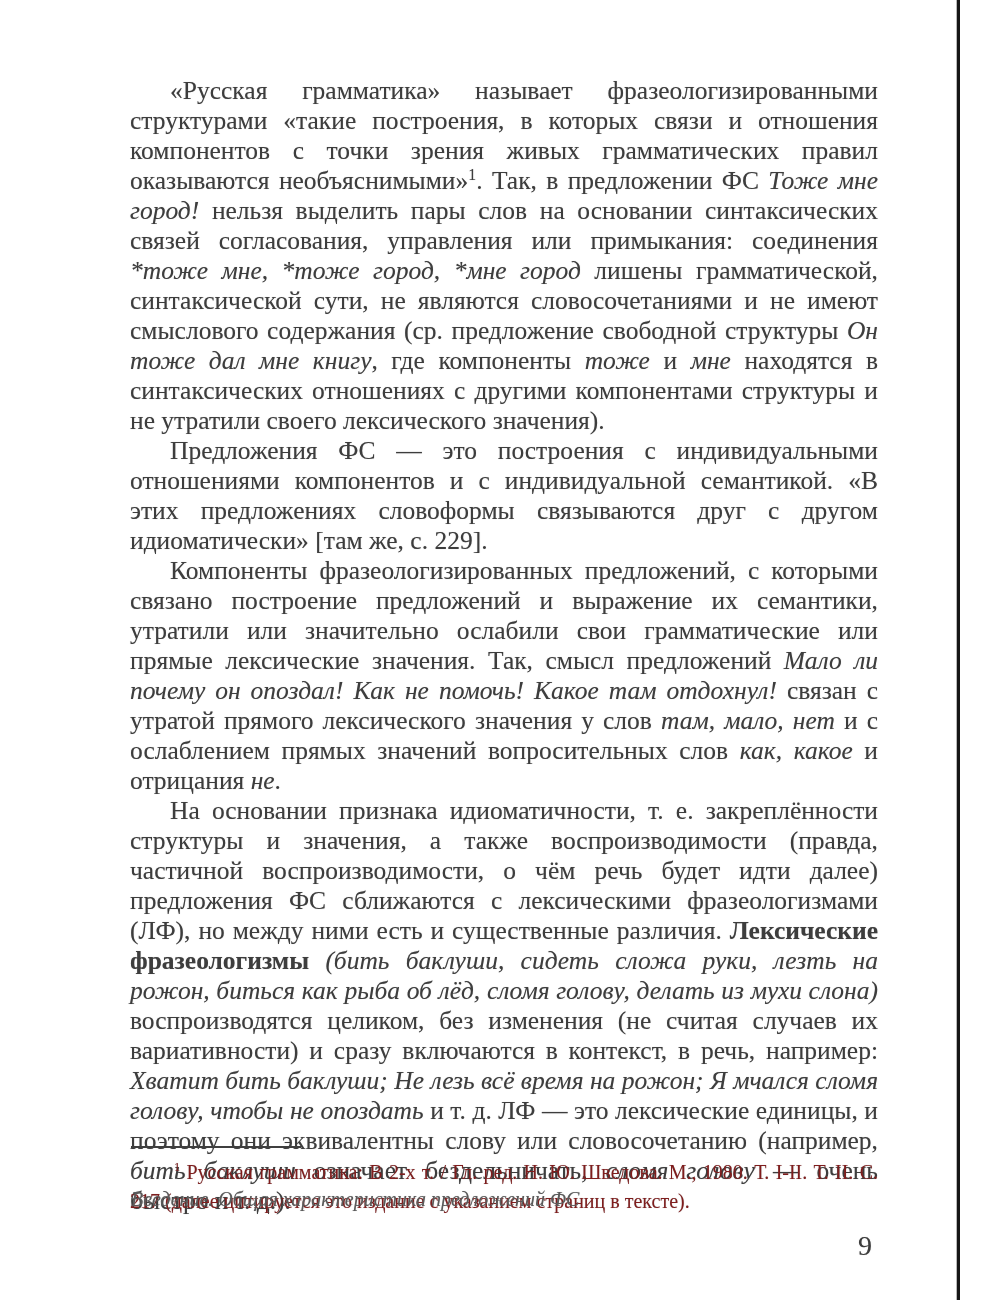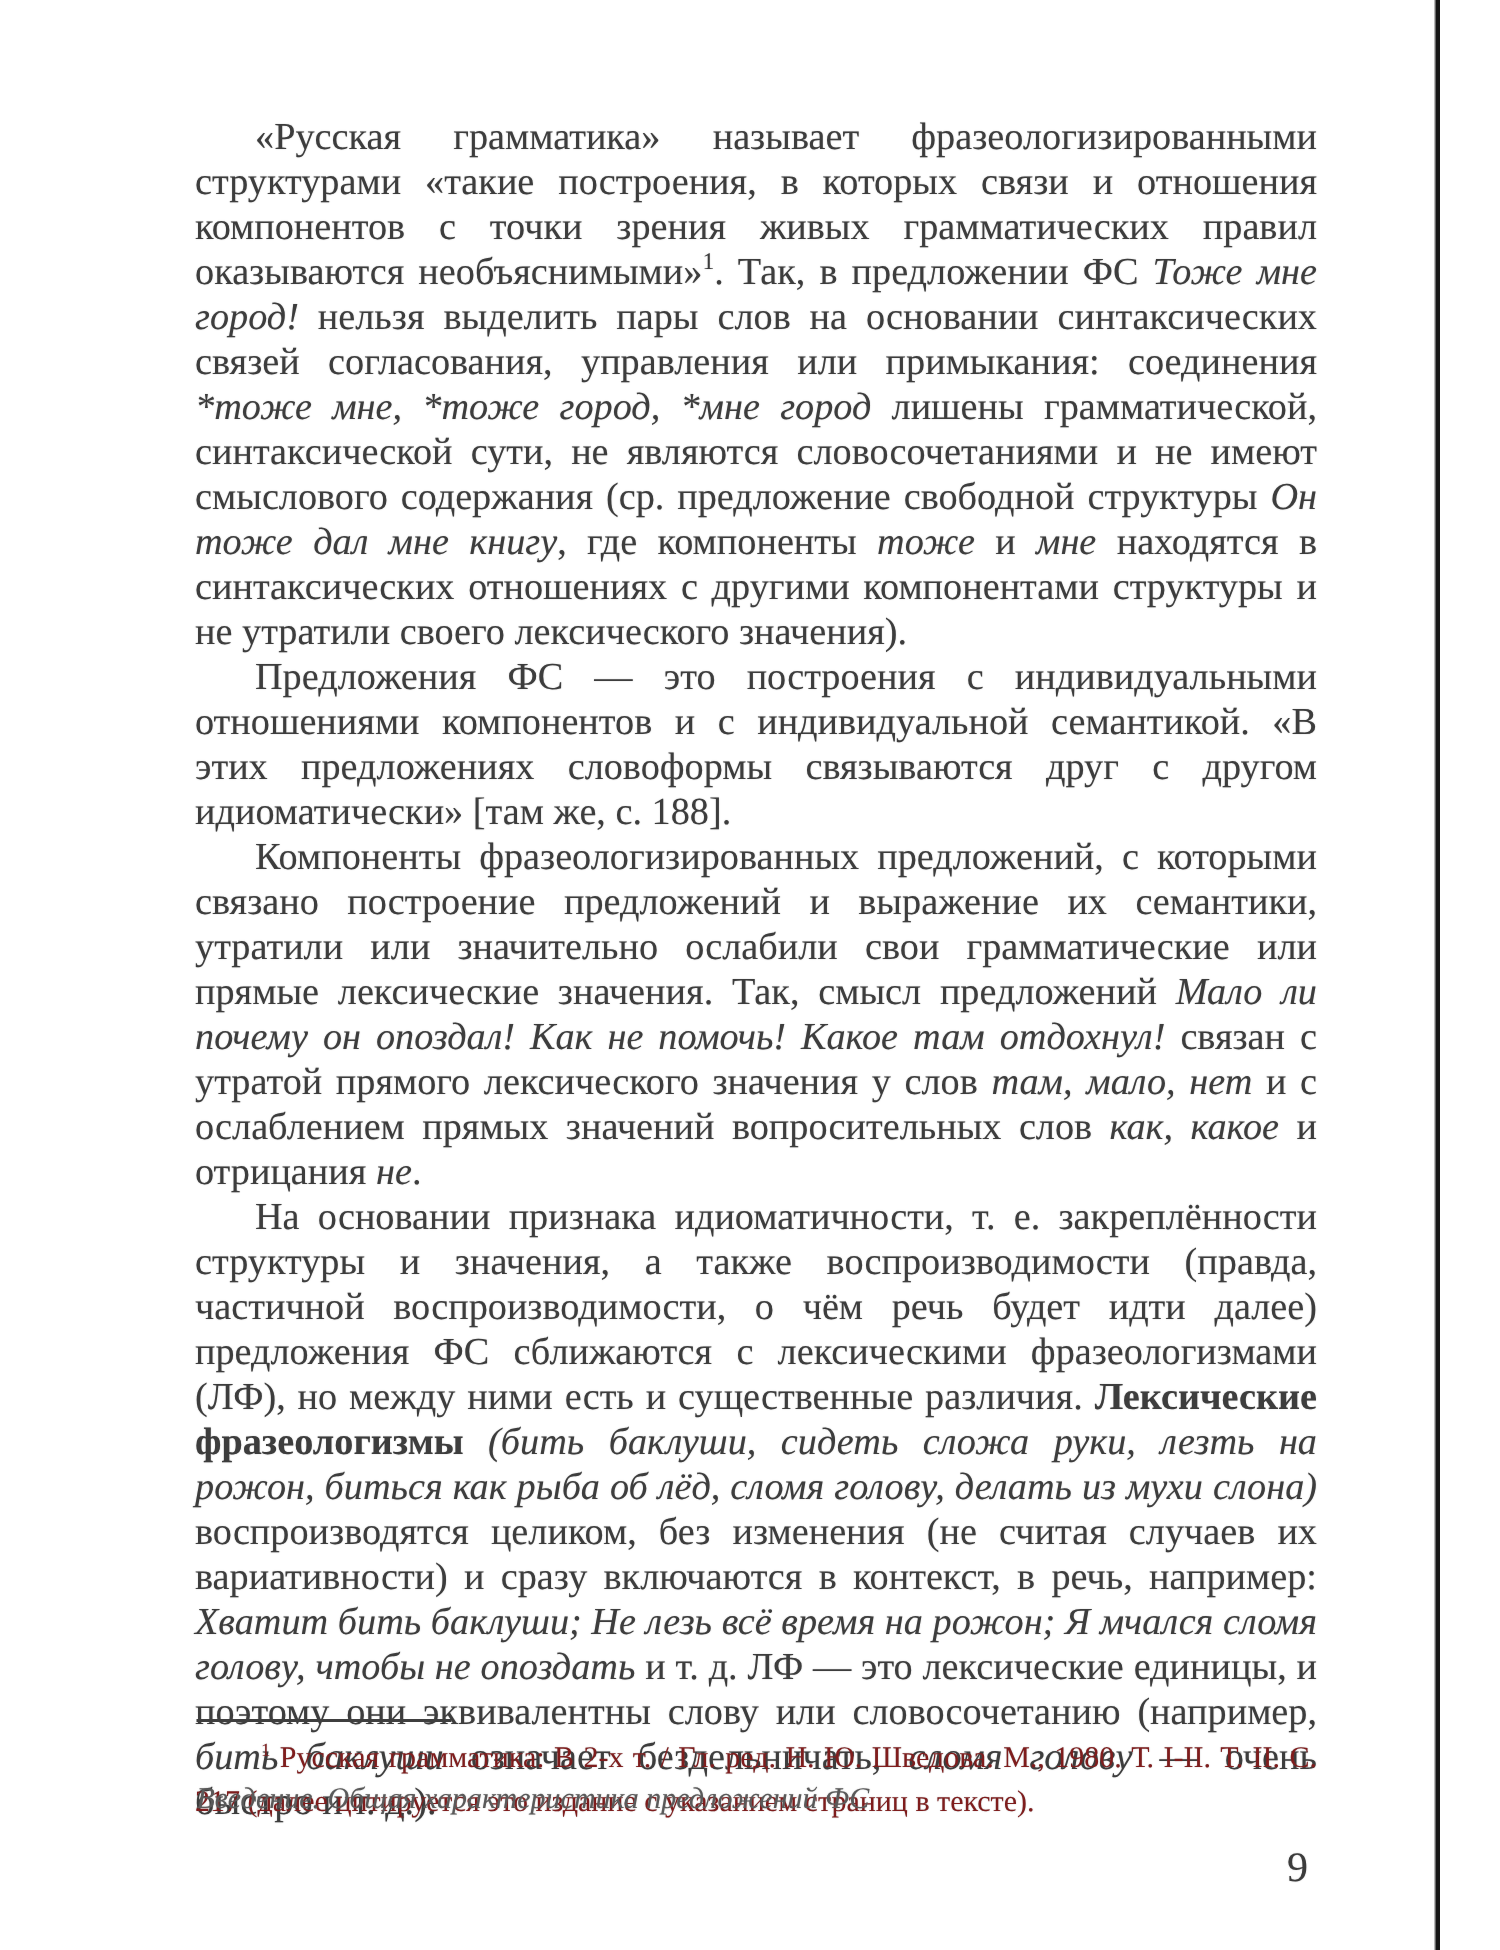--- a/index.html
+++ b/index.html
@@ -87,21 +87,21 @@
     text-shadow: 0 0 0.8px rgba(80,80,80,0.45);
   }
 </style>
 </head>
 <body>
 
 <div class="page" style="background: rgb(255, 255, 255);">
 
   <div class="text-block" style="color: rgb(61, 61, 61);">
       <p class="para"><span>«Русская грамматика» называет фразеологизированными структурами «такие построения, в которых связи и отношения компонентов с точки зрения живых грамматических правил оказываются необъяснимыми»</span><span class="sup">1</span><span>. Так, в предложении ФС </span><span class="i">Тоже мне город!</span><span> нельзя выделить пары слов на основании синтаксических связей согласования, управления или примыкания: соединения </span><span class="i">*тоже мне, *тоже город, *мне город</span><span> лишены грамматической, синтаксической сути, не являются словосочетаниями и не имеют смыслового содержания (ср. предложение свободной структуры </span><span class="i">Он тоже дал мне книгу</span><span>, где компоненты </span><span class="i">тоже</span><span> и </span><span class="i">мне</span><span> находятся в синтаксических отношениях с другими компонентами структуры и не утратили своего лексического значения).</span></p>
-      <p class="para"><span>Предложения ФС — это построения с индивидуальными отношениями компонентов и с индивидуальной семантикой. «В этих предложениях словоформы связываются друг с другом идиоматически» [там же, с. 188].</span></p>
+      <p class="para"><span>Предложения ФС — это построения с индивидуальными отношениями компонентов и с индивидуальной семантикой. «В этих предложениях словоформы связываются друг с другом идиоматически» [там же, с. 229].</span></p>
       <p class="para"><span>Компоненты фразеологизированных предложений, с которыми связано построение предложений и выражение их семантики, утратили или значительно ослабили свои грамматические или прямые лексические значения. Так, смысл предложений </span><span class="i">Мало ли почему он опоздал! Как не помочь! Какое там отдохнул!</span><span> связан с утратой прямого лексического значения у слов </span><span class="i">там, мало, нет</span><span> и с ослаблением прямых значений вопросительных слов </span><span class="i">как, какое</span><span> и отрицания </span><span class="i">не</span><span>.</span></p>
       <p class="para"><span>На основании признака идиоматичности, т. е. закреплённости структуры и значения, а также воспроизводимости (правда, частичной воспроизводимости, о чём речь будет идти далее) предложения ФС сближаются с лексическими фразеологизмами (ЛФ), но между ними есть и существенные различия. </span><span class="b">Лексические фразеологизмы</span><span> </span><span class="i">(бить баклуши, сидеть сложа руки, лезть на рожон, биться как рыба об лёд, сломя голову, делать из мухи слона)</span><span> воспроизводятся целиком, без изменения (не считая случаев их вариативности) и сразу включаются в контекст, в речь, например: </span><span class="i">Хватит бить баклуши; Не лезь всё время на рожон; Я мчался сломя голову, чтобы не опоздать</span><span> и т. д. ЛФ — это лексические единицы, и поэтому они эквивалентны слову или словосочетанию (например, </span><span class="i">бить баклуши</span><span> означает бездельничать, </span><span class="i">сломя голову</span><span> — очень быстро и т. д.).</span></p>
     </div>
 
   <div class="footnote-separator"></div>
 
   <div class="footnote"><span class="sup">1</span><span> Русская грамматика: В 2-х т. / Гл. ред. Н. Ю. Шведова. М., 1980. Т. I-II. Т. II. С. 217 (далее цитируется это издание с указанием страниц в тексте).</span></div>
 
   <div class="running-footer">Введение. Общая характеристика предложений ФС</div>
 

